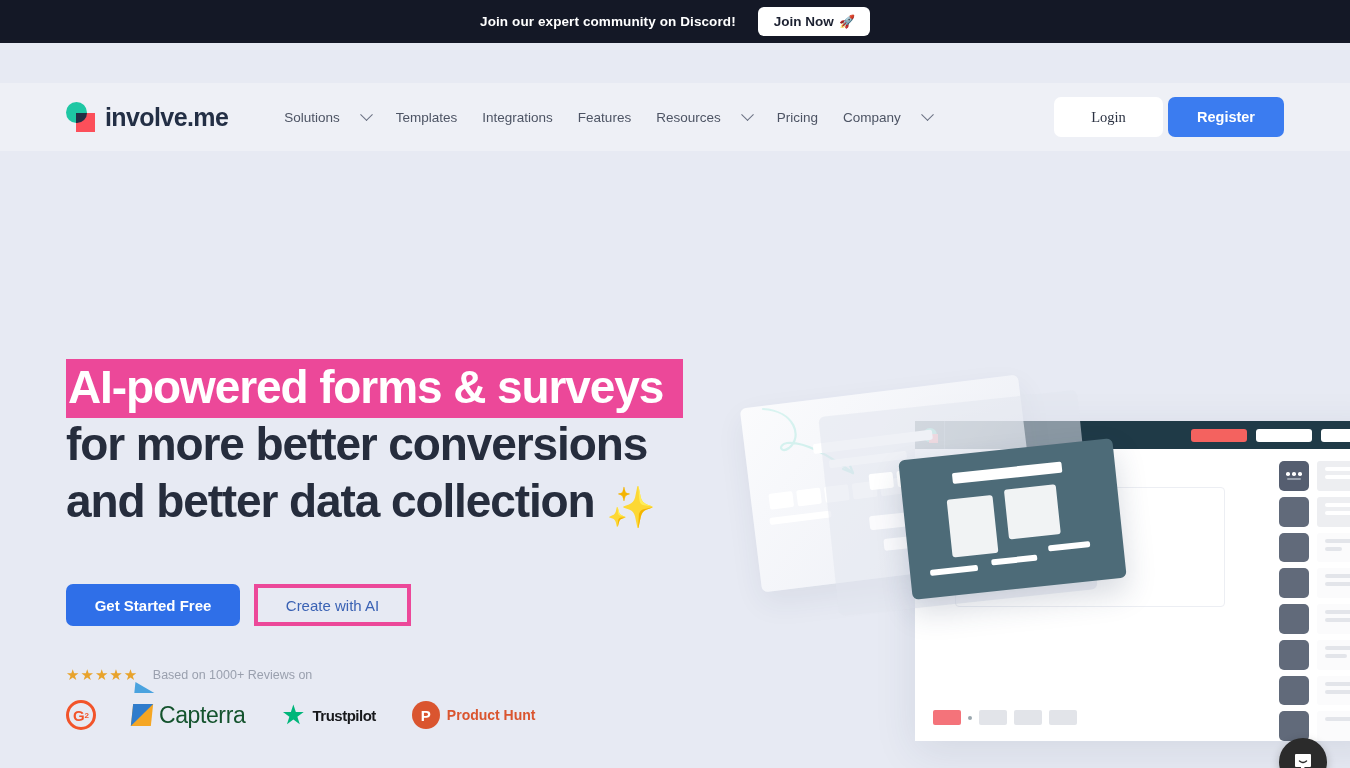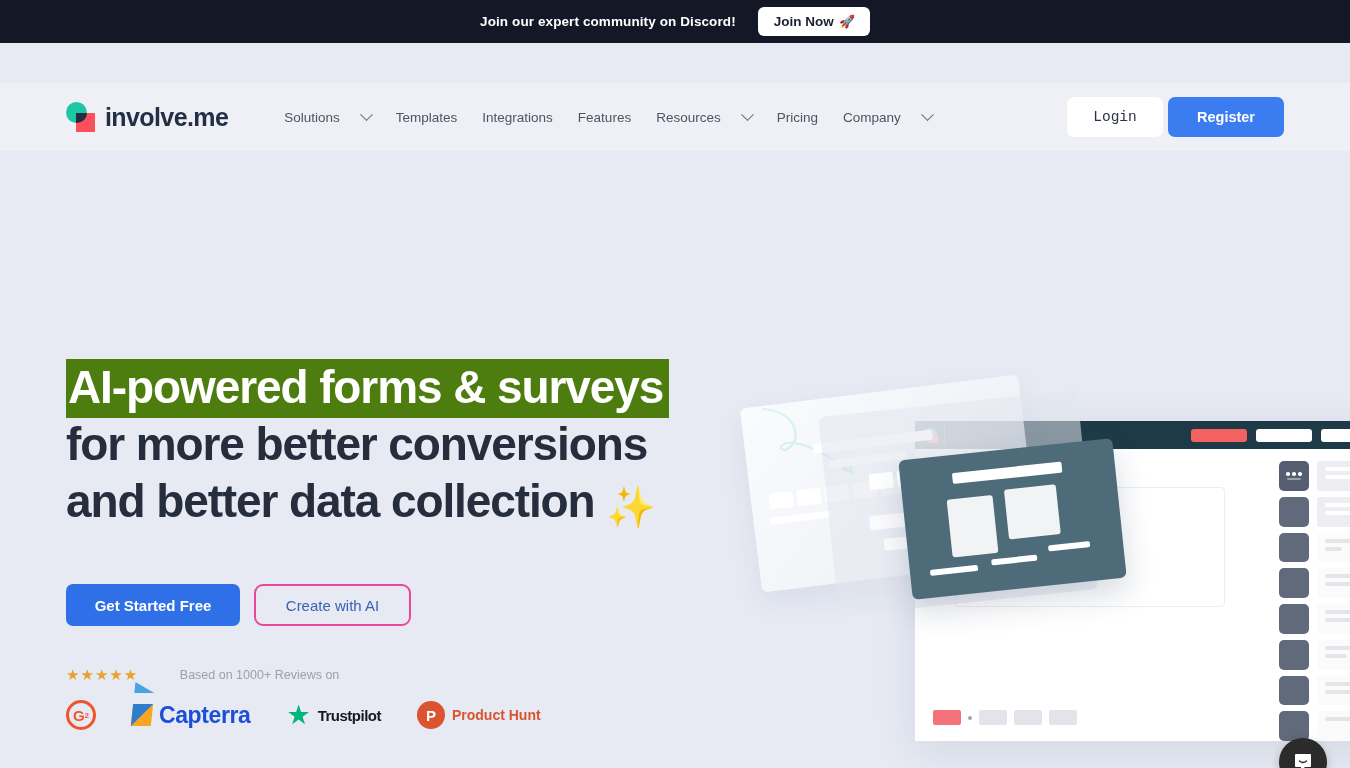--- a/index.html
+++ b/index.html
@@ -113,23 +113,23 @@
     margin-left: auto;
     display: flex;
     align-items: center;
     gap: 5px;
   }
   .btn-login {
     background: #ffffff;
     color: #2b3242;
     border: none;
     border-radius: 7px;
-    width: 96px; height: 40px;
+    width: 109px; height: 40px;
     font-size: 14.5px;
-    font-family: Liberation Mono, monospace;
+    font-family: Liberation Serif, serif;
     cursor: pointer;
   }
   .btn-register {
     background: #3b7cf0;
     color: #ffffff;
     border: none;
     border-radius: 7px;
     width: 116px; height: 40px;
     font-size: 14.5px;
     font-weight: 600;
@@ -151,23 +151,23 @@
     width: 660px;
   }
   h1.headline {
     font-size: 46px;
     line-height: 57px;
     font-weight: 800;
     color: #262d3d;
     letter-spacing: -1.1px;
   }
   .hl-hi {
-    background: #4d7c0f;
+    background: #ec4899;
     color: #ffffff;
-    padding: 2px 6px 5px 2px;
+    padding: 2px 20px 5px 2px;
     box-decoration-break: clone;
     -webkit-box-decoration-break: clone;
   }
   .sparkle { font-size: 40px; vertical-align: -4px; }
 
   .cta-row {
     margin-top: 48px;
     display: flex;
     align-items: center;
     gap: 14px;
@@ -179,37 +179,37 @@
     border-radius: 7px;
     width: 174px; height: 42px;
     font-size: 15px;
     font-weight: 600;
     font-family: "Liberation Sans", sans-serif;
     cursor: pointer;
   }
   .btn-outline {
     background: transparent;
     color: #3a62b4;
-    border: 2px solid #ec4899;
-    border-radius: 9px;
+    border: 4px solid #ec4899;
+    border-radius: 0;
     width: 157px; height: 42px;
     font-size: 15px;
     font-family: "Liberation Sans", sans-serif;
     cursor: pointer;
   }
 
   .reviews-line {
     margin-top: 40px;
     display: flex;
     align-items: center;
     gap: 14px;
   }
   .stars { display: flex; align-items: center; gap: 1px; font-size: 15px; color: #e8a32c; letter-spacing: 0px; }
   .half-star { position: relative; display: inline-block; width: 15px; overflow: hidden; color: #e8a32c; }
-  .reviews-text { font-size: 12.5px; color: #9aa0ae; margin-left: 27px; }
+  .reviews-text { font-size: 12.5px; color: #9aa0ae; }
 
   .logos-row {
     margin-top: 16px;
     display: flex;
     align-items: center;
     gap: 36px;
   }
   .brand { display: flex; align-items: center; gap: 7px; cursor: pointer; }
   
   .g2 {
@@ -217,21 +217,21 @@
     border: 3.5px solid #f2542a;
     color: #f2542a;
     font-weight: 800; font-size: 15px;
     display: flex; align-items: center; justify-content: center;
     position: relative;
   }
   .g2 sup { font-size: 8px; }
   
   .cap-mark { width: 0; height: 0; border-left: 20px solid #2f7ccc; border-bottom: 22px solid #f5a623; transform: skewX(-6deg); position: relative; }
   .cap-mark::after { content:""; position:absolute; left:-20px; top:-22px; width:0;height:0; border-left: 20px solid #4aa3df; border-top: 11px solid transparent; }
-  .cap-text { font-size: 23px; font-weight: 700; color: #1d4ed8; letter-spacing: -0.4px; }
+  .cap-text { font-size: 23px; font-weight: 400; color: #14532d; letter-spacing: -0.4px; }
   
   .tp-star { font-size: 27px; color: #00b67a; line-height: 1; }
   .tp-text { font-size: 15px; font-weight: 700; color: #18191c; letter-spacing: -0.5px; }
   
   .ph-mark {
     width: 28px; height: 28px; border-radius: 50%;
     background: #da552f; color: #fff;
     font-weight: 800; font-size: 15px;
     display: flex; align-items: center; justify-content: center;
   }

